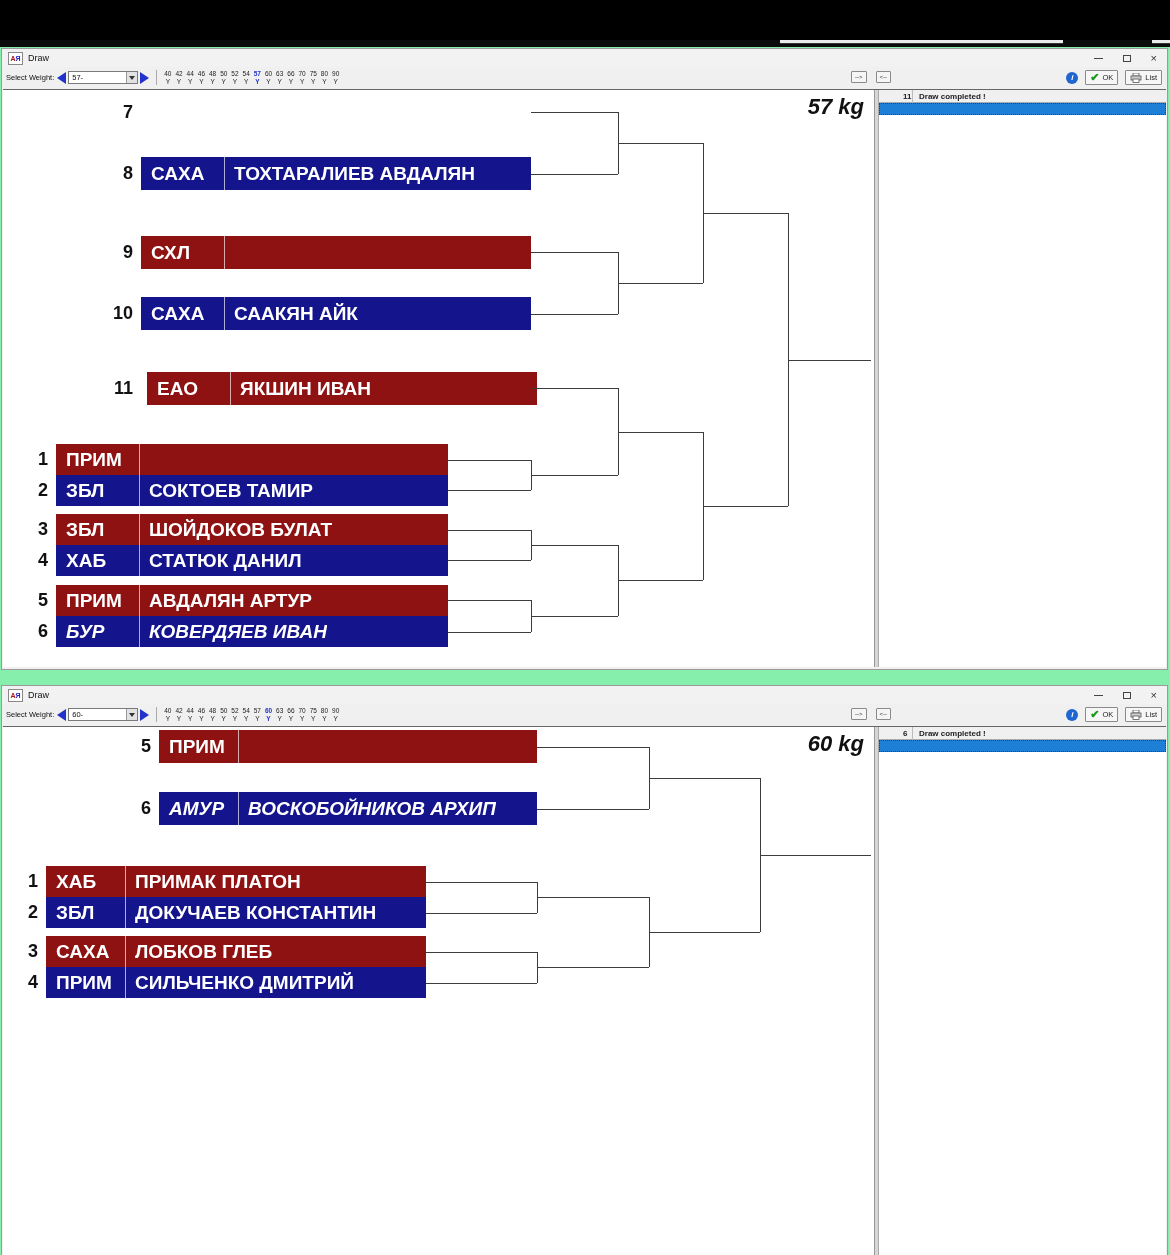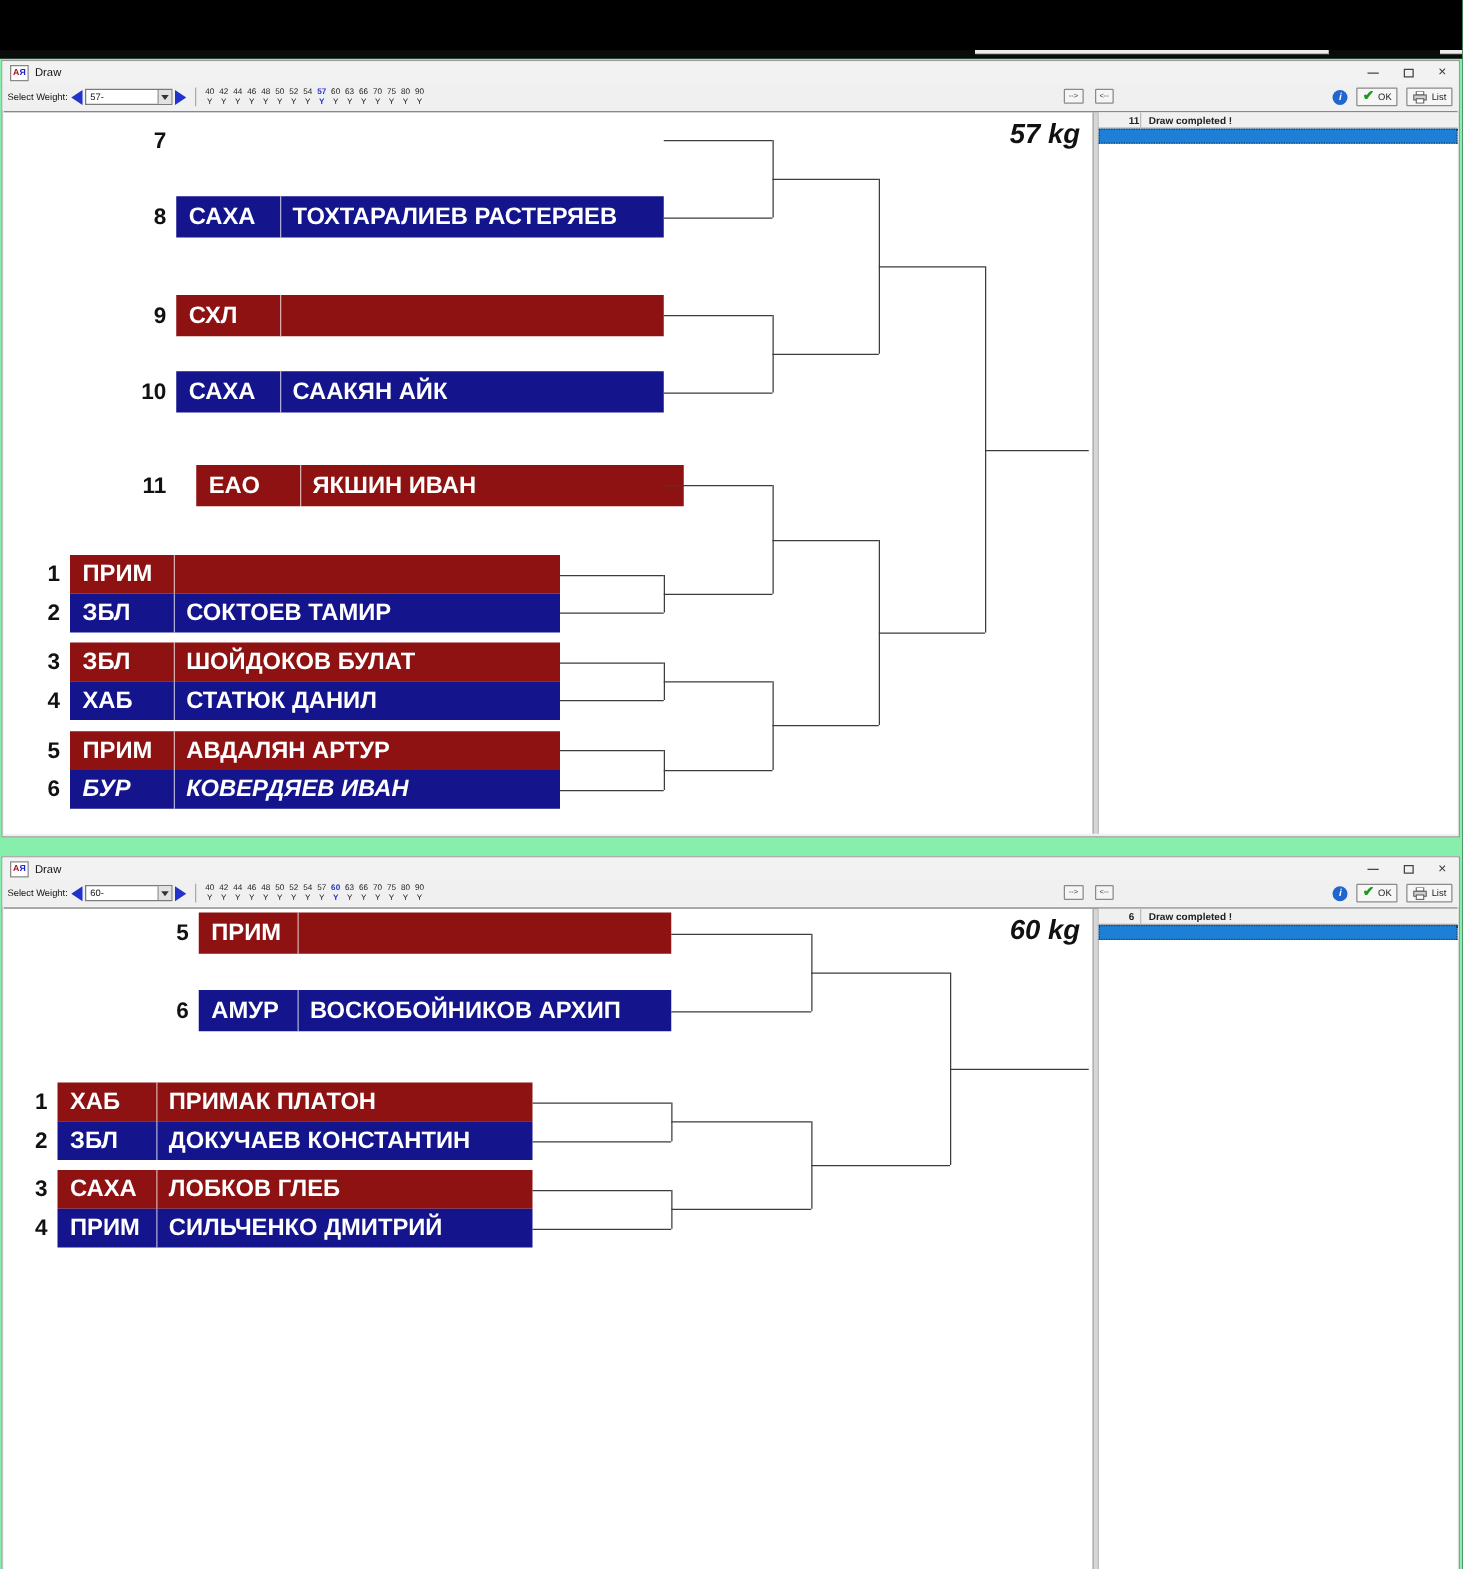--- a/index.html
+++ b/index.html
@@ -184,33 +184,33 @@
         </div>
       </div>
     </div>
     <div class="main">
       <div class="canvas">
         <div class="cat-label">57 kg</div>
       <div class="entry-num" style="left: 94px; top: 11.5px;">7</div>
           <div class="entry-num" style="left: 94px; top: 72.5px;">8</div>
           <div class="entry blue" style="left: 138px; top: 67px; width: 390px; height: 33px;">
             <span class="region" style="width: 84px;">САХА</span>
-            <span class="name">ТОХТАРАЛИЕВ РАСТЕРЯЕВ</span>
+            <span class="name">ТОХТАРАЛИЕВ АВДАЛЯН</span>
           </div>
           <div class="entry-num" style="left: 94px; top: 151.5px;">9</div>
           <div class="entry red" style="left: 138px; top: 146px; width: 390px; height: 33px;">
             <span class="region" style="width: 84px;">СХЛ</span>
           </div>
           <div class="entry-num" style="left: 94px; top: 212.5px;">10</div>
           <div class="entry blue" style="left: 138px; top: 207px; width: 390px; height: 33px;">
             <span class="region" style="width: 84px;">САХА</span>
             <span class="name">СААКЯН АЙК</span>
           </div>
           <div class="entry-num" style="left: 94px; top: 287.5px;">11</div>
-          <div class="entry red" style="left: 154px; top: 282px; width: 390px; height: 33px;">
+          <div class="entry red" style="left: 144px; top: 282px; width: 390px; height: 33px;">
             <span class="region" style="width: 84px;">ЕАО</span>
             <span class="name">ЯКШИН ИВАН</span>
           </div>
           <div class="entry-num" style="left: 9px; top: 358.5px;">1</div>
           <div class="entry red" style="left: 53px; top: 354px; width: 392px; height: 31px;">
             <span class="region" style="width: 84px;">ПРИМ</span>
           </div>
           <div class="entry-num" style="left: 9px; top: 389.5px;">2</div>
           <div class="entry blue" style="left: 53px; top: 385px; width: 392px; height: 31px;">
             <span class="region" style="width: 84px;">ЗБЛ</span>
@@ -385,21 +385,21 @@
       </div>
     </div>
     <div class="main">
       <div class="canvas">
         <div class="cat-label">60 kg</div>
       <div class="entry-num" style="left: 112px; top: 8.5px;">5</div>
           <div class="entry red" style="left: 156px; top: 3px; width: 378px; height: 33px;">
             <span class="region" style="width: 80px;">ПРИМ</span>
           </div>
           <div class="entry-num" style="left: 112px; top: 70.5px;">6</div>
-          <div class="entry blue" style="left: 156px; top: 65px; width: 378px; height: 33px;">
+          <div class="entry blue" style="left: 156px; top: 65px; width: 378px; height: 33px; font-style: italic;">
             <span class="region" style="width: 80px;">АМУР</span>
             <span class="name">ВОСКОБОЙНИКОВ АРХИП</span>
           </div>
           <div class="entry-num" style="left: -1px; top: 143.5px;">1</div>
           <div class="entry red" style="left: 43px; top: 139px; width: 380px; height: 31px;">
             <span class="region" style="width: 80px;">ХАБ</span>
             <span class="name">ПРИМАК ПЛАТОН</span>
           </div>
           <div class="entry-num" style="left: -1px; top: 174.5px;">2</div>
           <div class="entry blue" style="left: 43px; top: 170px; width: 380px; height: 31px;">

